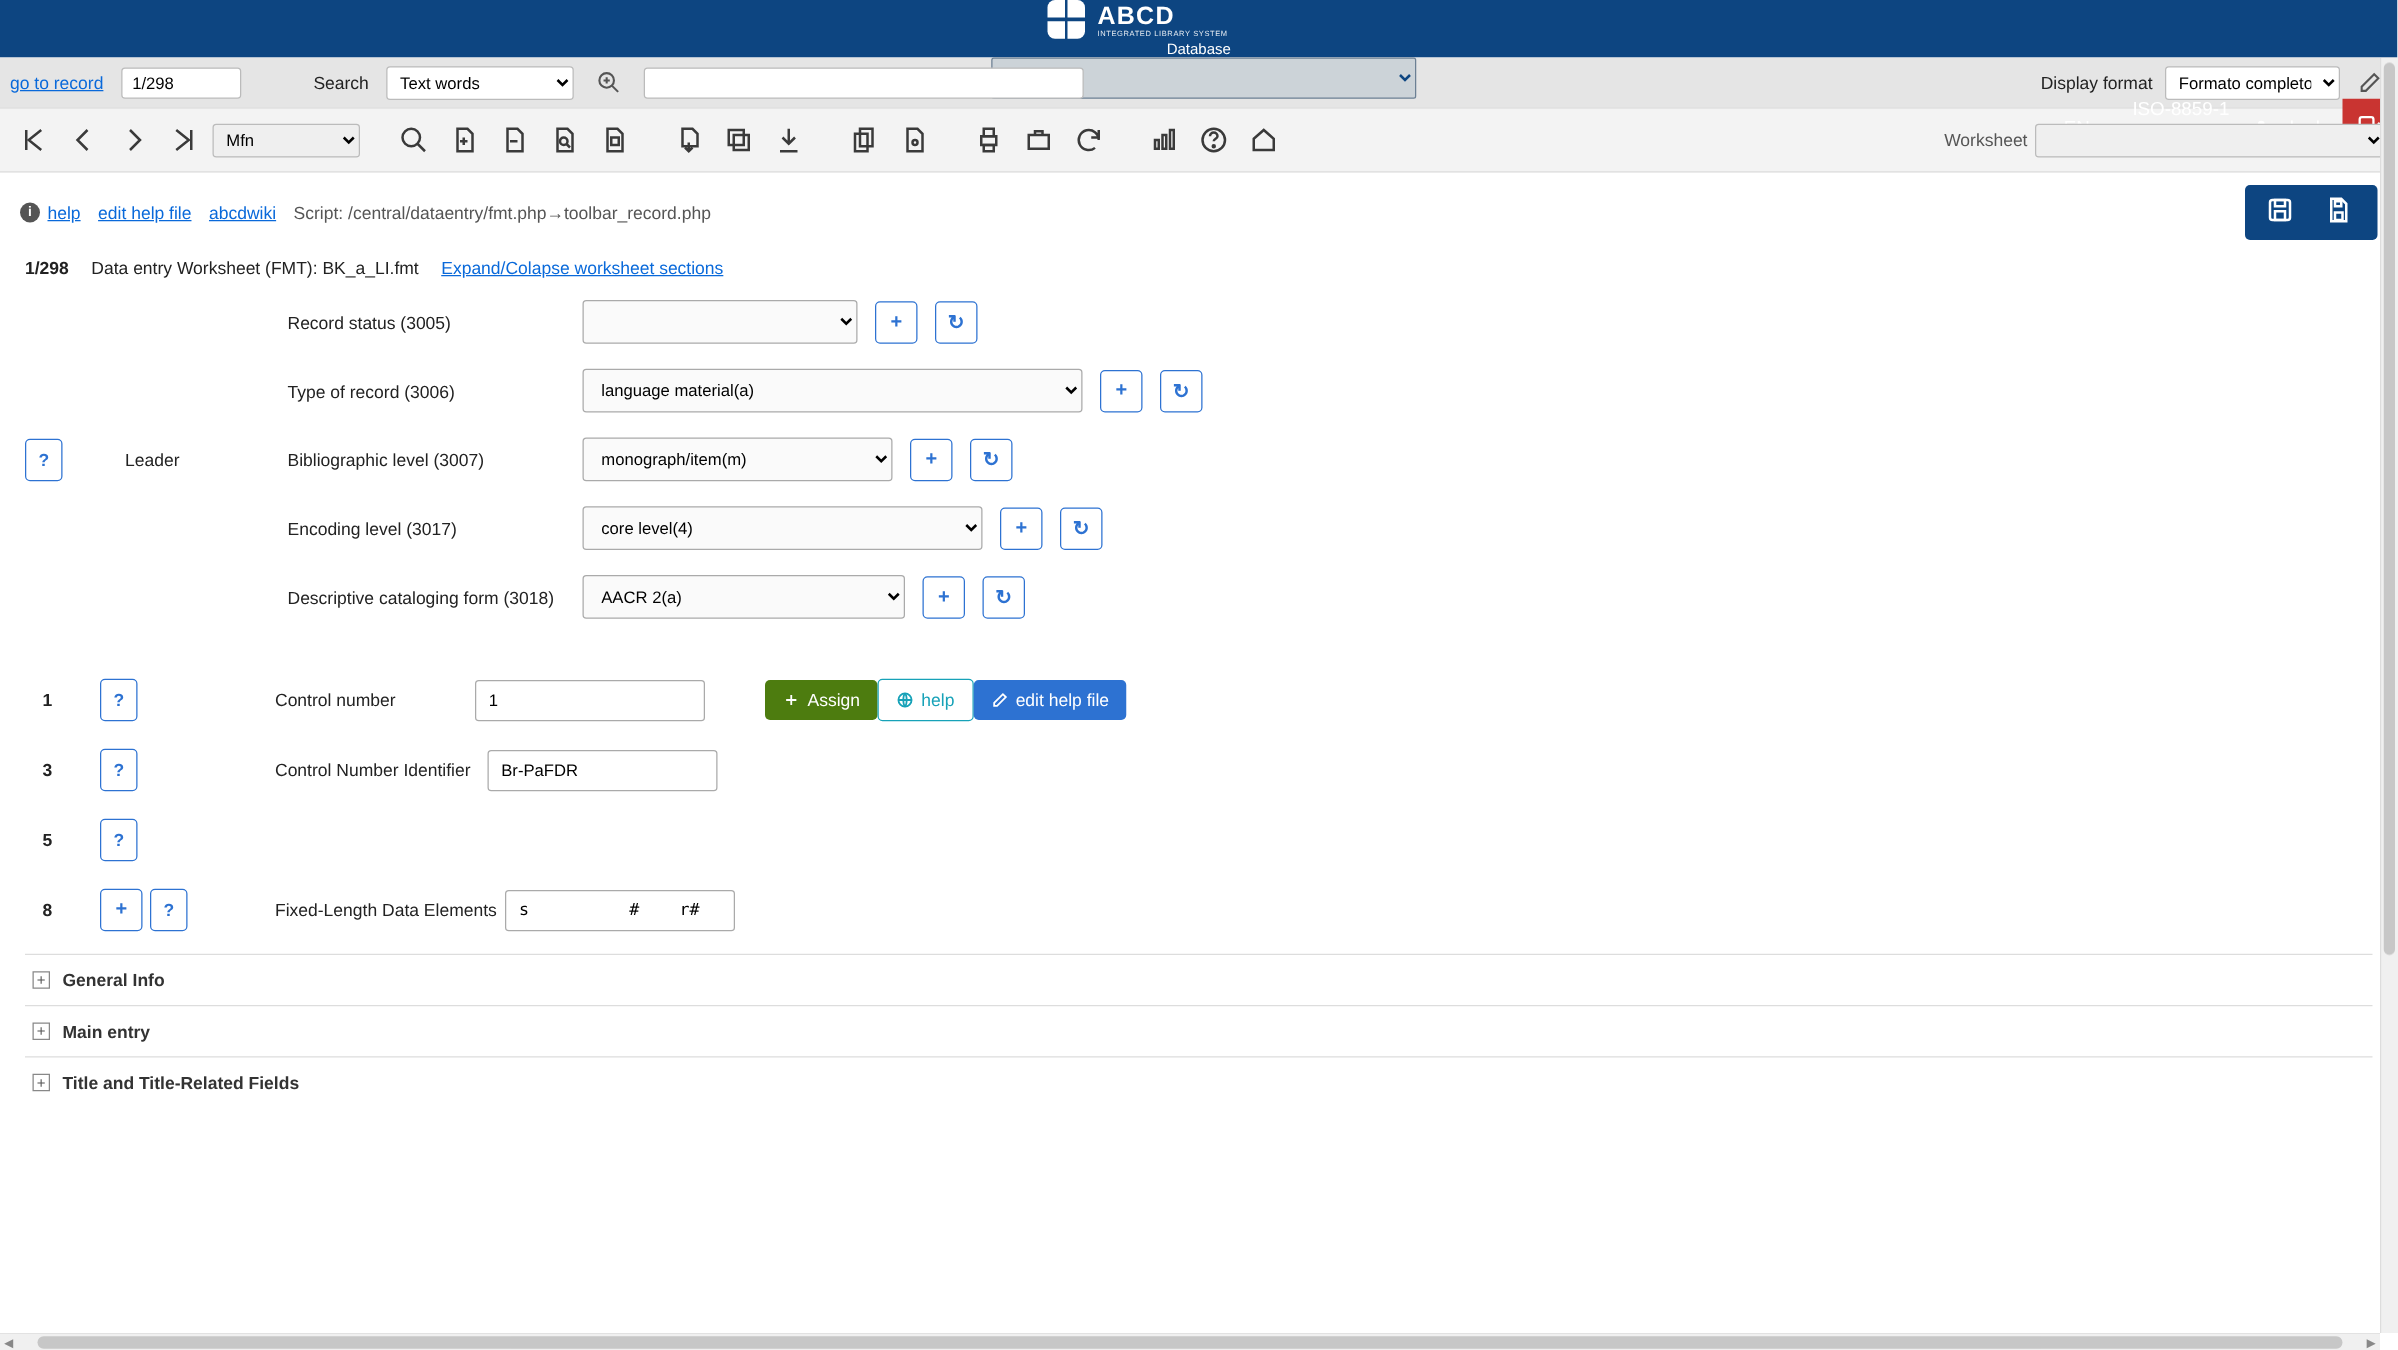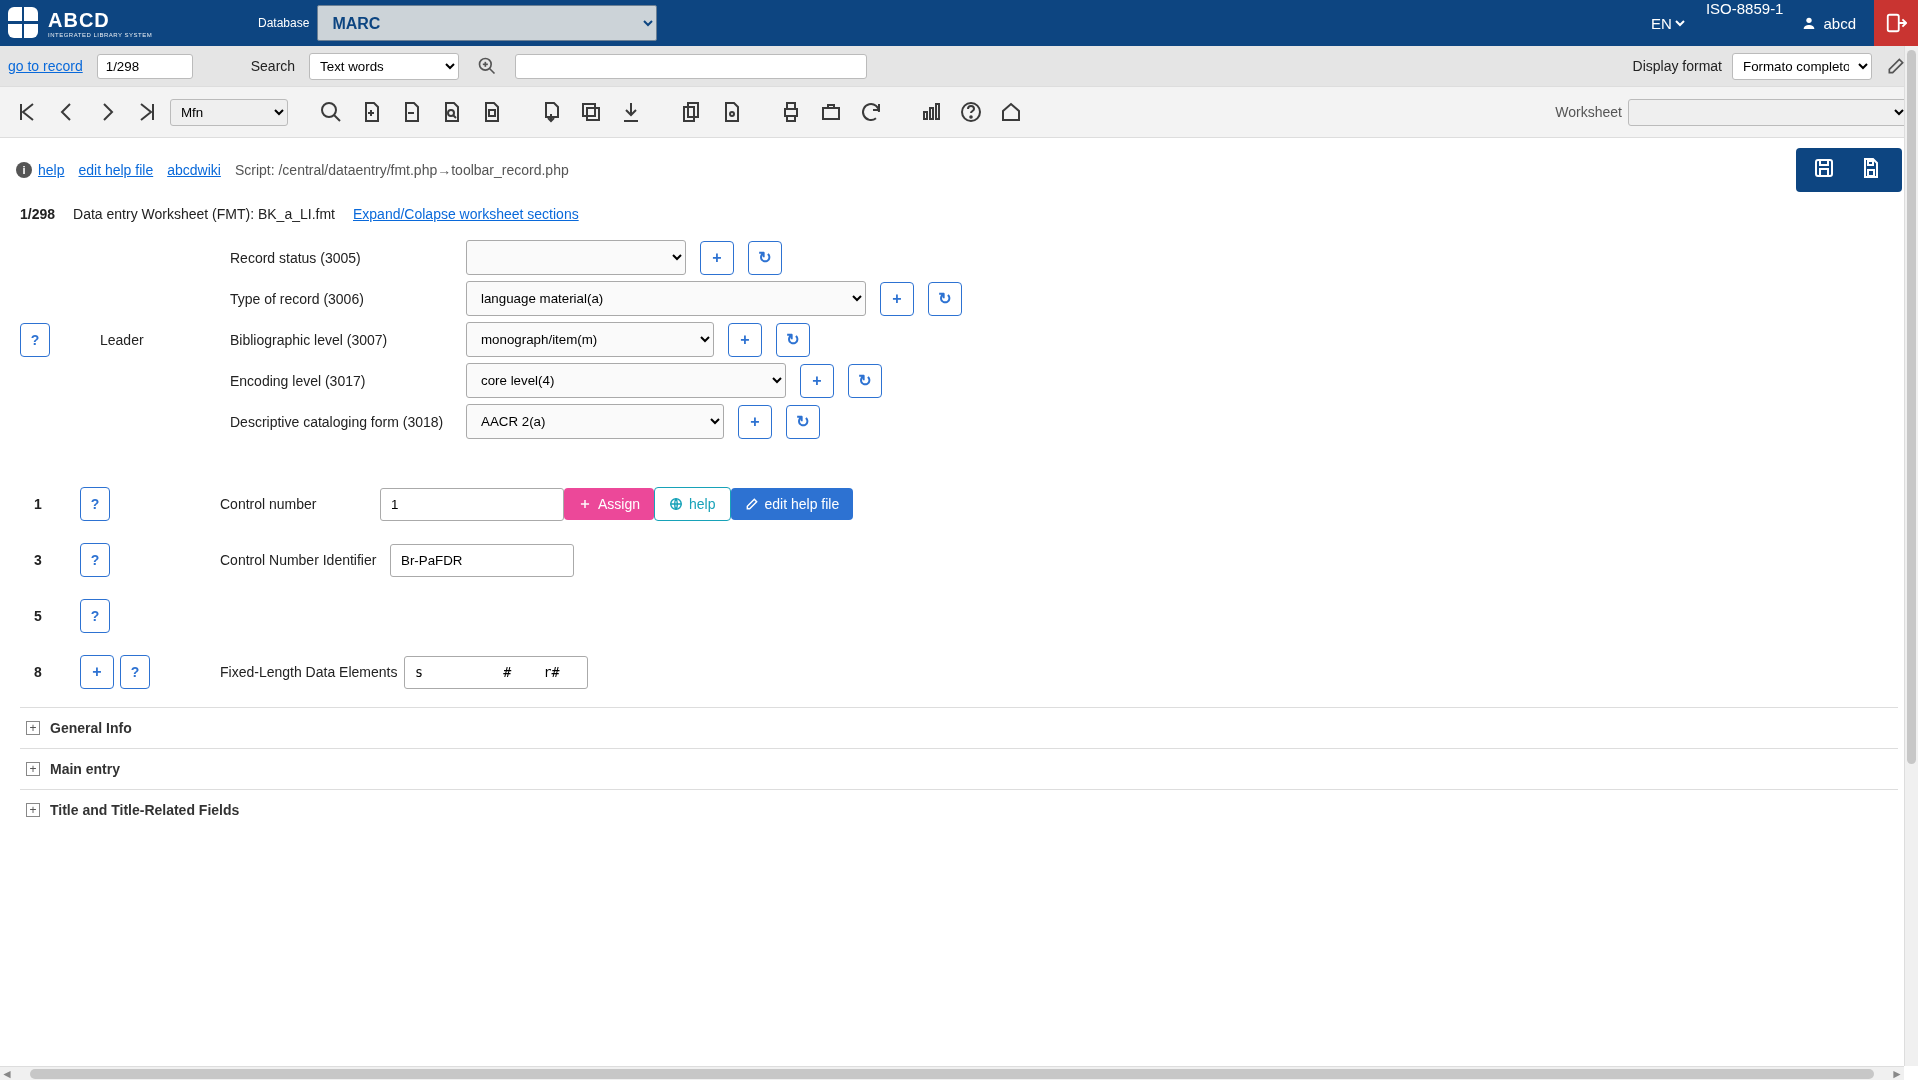--- a/index.html
+++ b/index.html
@@ -1,20 +1,20 @@
 <!DOCTYPE html>
 <html><head>
 <meta charset="utf-8">
 <style>
   * { box-sizing: border-box; margin: 0; padding: 0; }
   body { font-family: "Segoe UI", Arial, sans-serif; font-size: 14px; background: #fff; color: #222; overflow-x: hidden; }
   a { color: #0969da; text-decoration: underline; cursor: pointer; }
 
   
-  .topbar { background: #0d4581; height: 46px; display: flex; align-items: center; color: #fff; padding: 0 0 0 8px; }
+  .topbar { background: #0d4581; height: 46px; display: flex; align-items: center; color: #fff; padding: 0 0 0 8px; flex-direction: column; }
   .logo { display: flex; align-items: center; gap: 8px; width: 250px; }
   .logo-mark { width: 32px; height: 32px; display: flex; flex-wrap: wrap; gap: 2px; }
   .logo-mark div { width: 14px; height: 14px; background: #fff; border-radius: 6px 0 0 0; }
   .logo-mark div:nth-child(2){ transform: scaleX(-1);}
   .logo-mark div:nth-child(3){ transform: scaleY(-1);}
   .logo-mark div:nth-child(4){ transform: scale(-1,-1);}
   .logo-text { font-weight: 700; font-size: 20px; letter-spacing: 1px; }
   .logo-sub { font-size: 6px; letter-spacing: 0.5px; display:block; opacity:0.9;}
   .db-label { font-size: 12px; margin-right: 8px;}
   .db-select { background: #ccd3d8; color:#0d4581; border:1px solid #6c8094; font-weight:600; font-size:16px; padding:6px 10px; width:340px; border-radius:2px; height:36px;}
@@ -54,21 +54,21 @@
   .save-box { margin-left:auto; background:#0d4581; border-radius:4px; padding:8px 16px; display:flex; gap:18px; align-items:center; color:#fff;}
   .save-box .tb-btn { color:#fff; width:28px; height:28px;}
   .save-box svg { width:24px; height:24px; fill:none; stroke:currentColor; stroke-width:2;}
 
   .recordline { padding:4px 20px 10px 20px; display:flex; align-items:center; gap:18px;}
   .recordline .counter{ font-weight:700;}
 
   
   .form-area { padding: 8px 20px 10px 20px;}
   .leader-block { display:grid; grid-template-columns: 80px 130px 1fr; align-items:center;}
-  .leader-rows { display:flex; flex-direction:column; gap:6px;}
+  .leader-rows { display:flex; flex-direction:column; gap:20px;}
   .leader-label-cell { display:flex; align-items:center; justify-content:flex-start;}
   .row { display:flex; align-items:center; gap:14px;}
   .row .fldlabel { width:222px;}
   select.field { padding:8px 10px; border:1px solid #aaa; border-radius:3px; background:#fafafa;}
   #sel-3005{ width:220px;}
   #sel-3006{ width:400px;}
   #sel-3007{ width:248px;}
   #sel-3017{ width:320px;}
   #sel-3018{ width:258px;}
   .sq-btn { width:34px; height:34px; border:1px solid #2d72d2; border-radius:4px; background:#fff; color:#2d72d2; display:inline-flex; align-items:center; justify-content:center; cursor:pointer; font-size:16px; font-weight:bold;}
@@ -77,21 +77,21 @@
   .field-block { display:grid; grid-template-columns: 60px 140px 1fr; align-items:center; margin-top:22px;}
   .field-block .tag { font-weight:700; padding-left:14px;}
   .field-block .help-col { display:flex; gap:6px; }
   .field-content { display:flex; align-items:center; gap:0; flex-wrap:wrap;}
   input.txt { padding:8px 10px; border:1px solid #aaa; border-radius:3px; background:#fff;}
   #inp-cn{ width:184px;}
   #inp-cni{ width:184px;}
   #inp-fld8{ width:184px; text-align:center; font-family:monospace;}
 
   .btn { border:none; border-radius:4px; padding:8px 14px; cursor:pointer; font-size:14px; display:inline-flex; align-items:center; gap:6px;}
-  .btn-success{ background:#ec4899; color:#fff;}
+  .btn-success{ background:#4d7c0f; color:#fff;margin-left:48px;}
   .btn-outline-info{ background:#fff; color:#17a2b8; border:1px solid #17a2b8;}
   .btn-primary{ background:#2d72d2; color:#fff;}
   .btn svg{ width:14px; height:14px; fill:none; stroke:currentColor; stroke-width:2.5;}
 
   .readonly-val { color:#666; font-size:14px; padding-left:6px;}
 
   hr.sep { border:none; border-top:1px solid #ddd; margin:18px 0 0 0;}
 
   .section-head { padding:12px 6px; display:flex; align-items:center; gap:10px; cursor:pointer;}
   .section-head .expand-ic{ width:14px; height:14px; border:1px solid #888; display:inline-flex; align-items:center; justify-content:center; font-size:12px; color:#555; line-height:1;}

